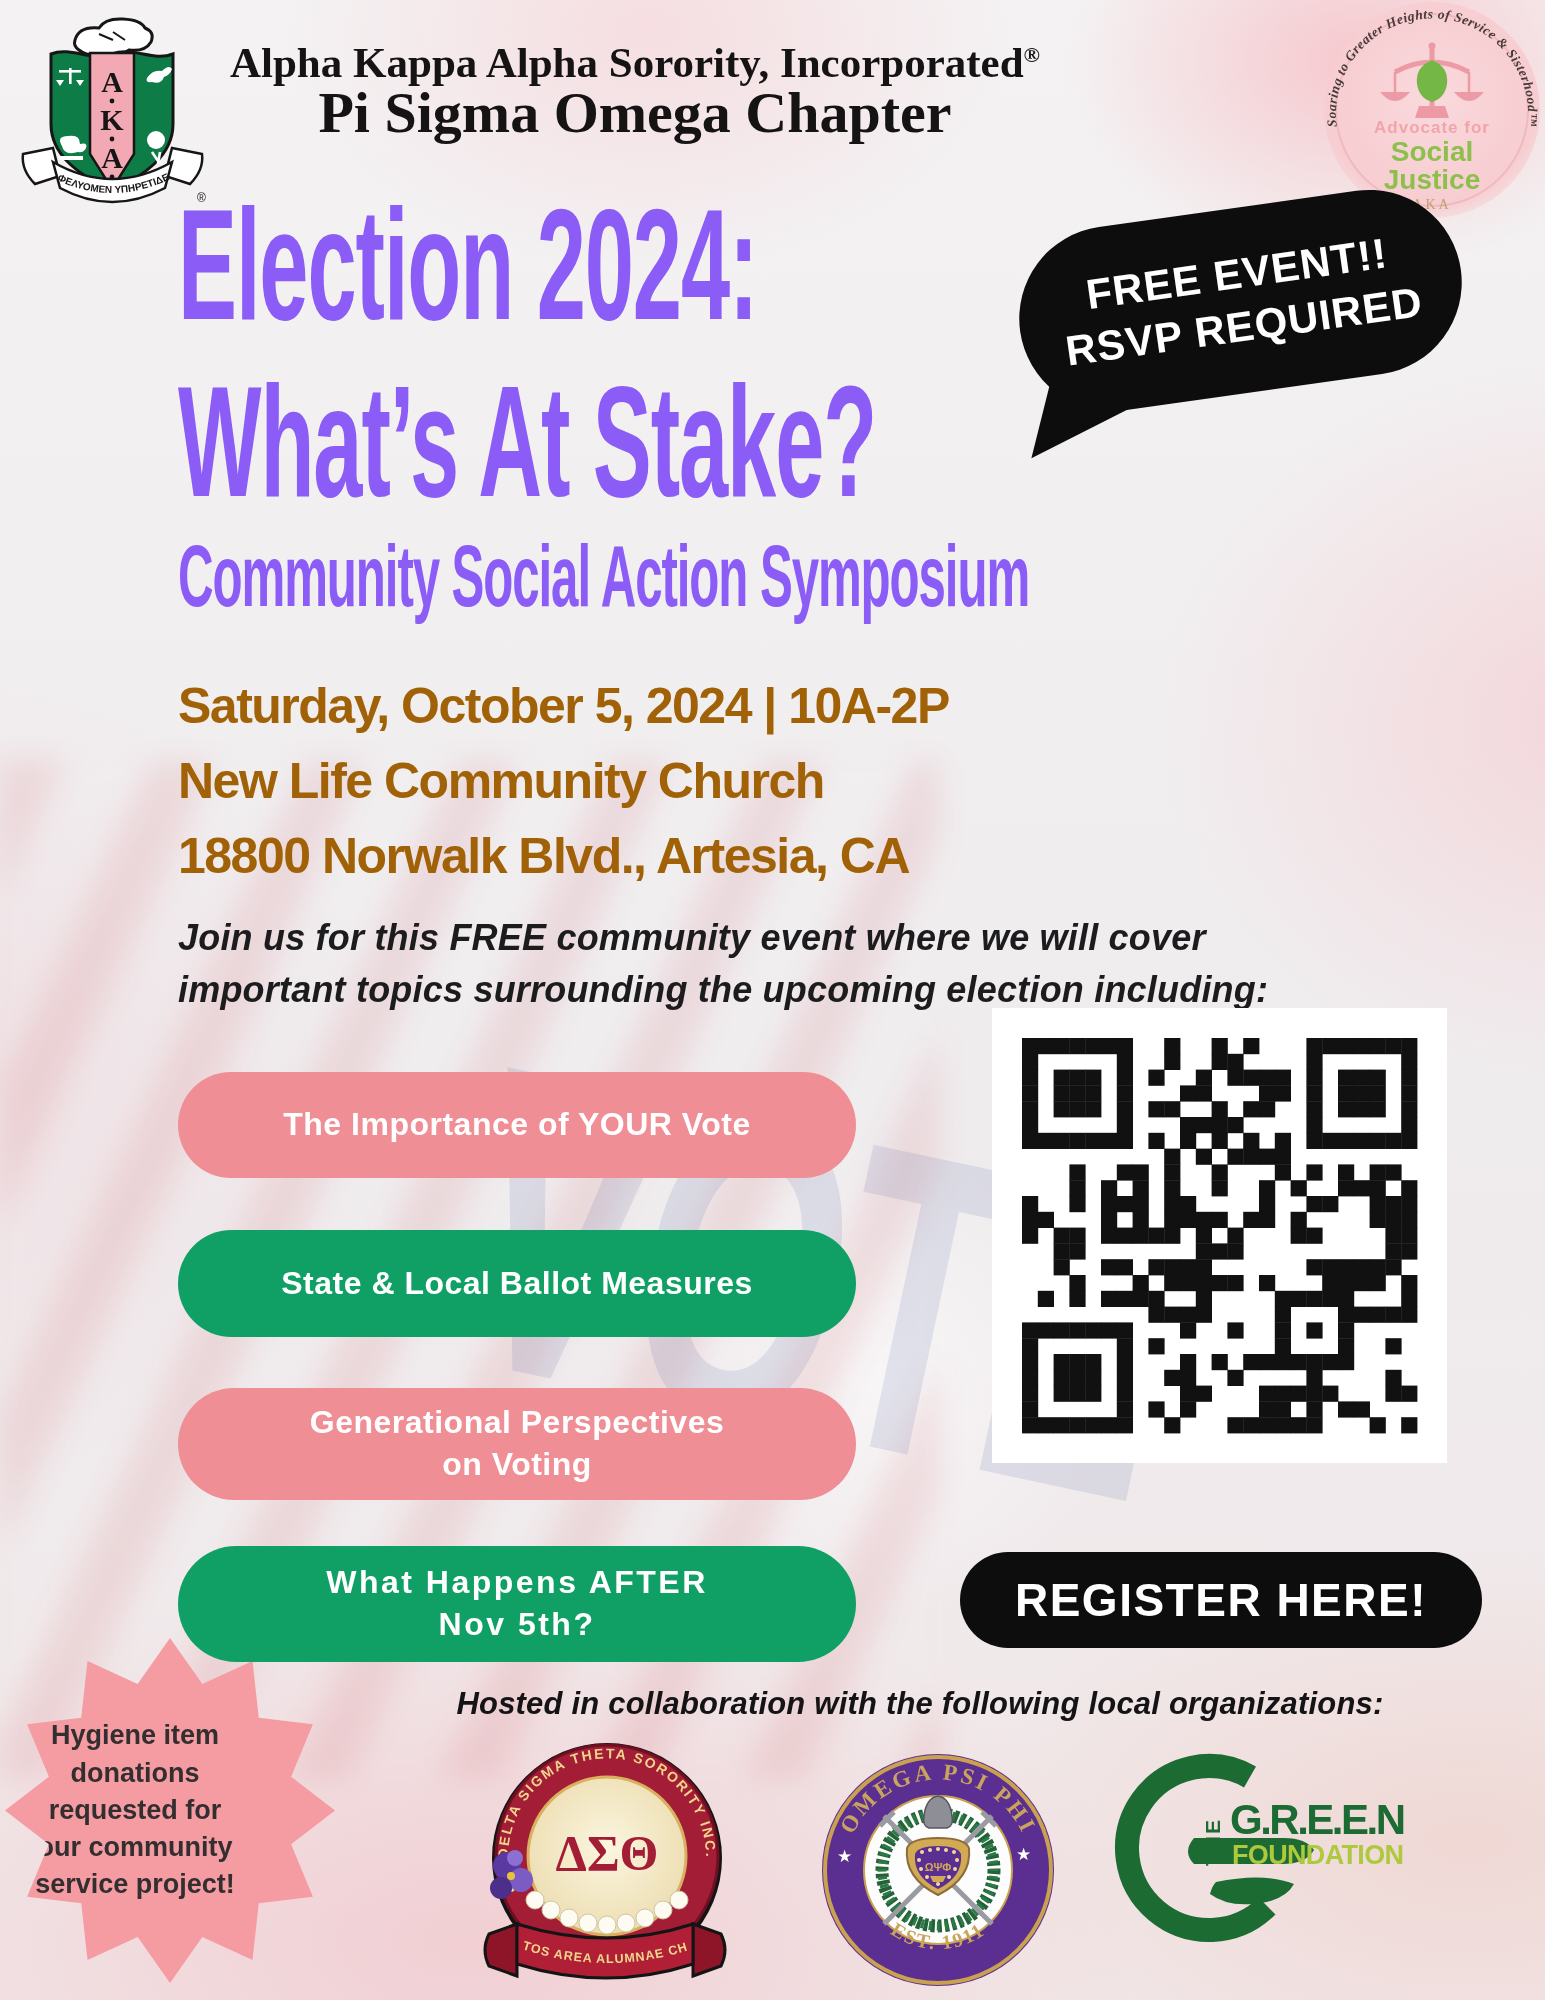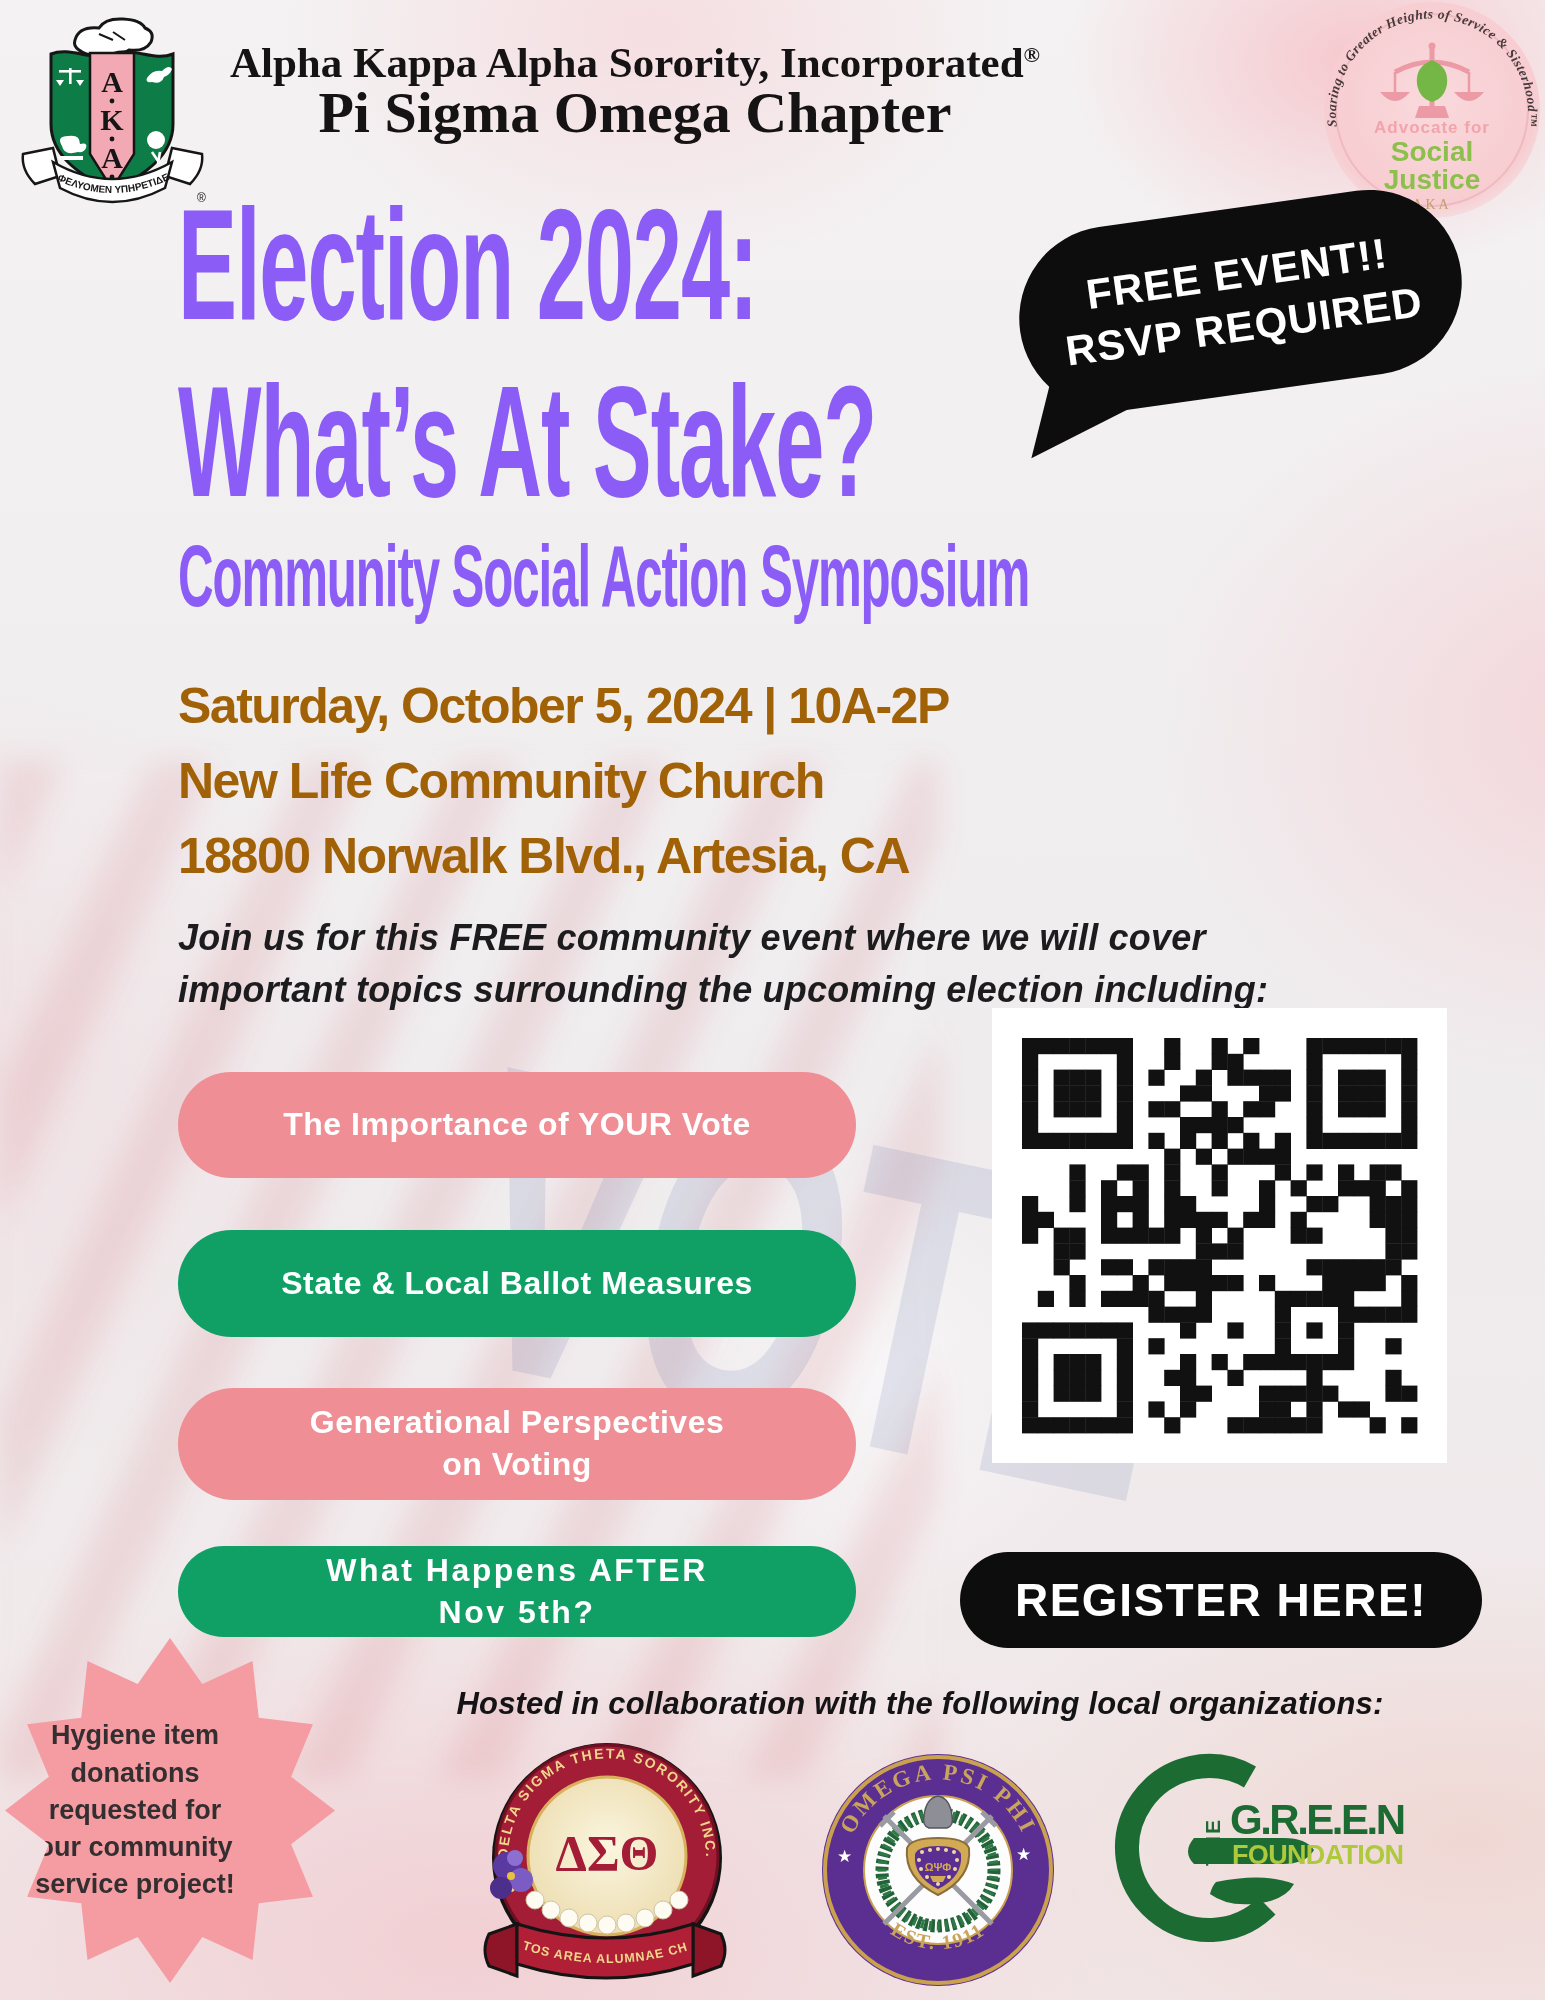--- a/index.html
+++ b/index.html
@@ -58,21 +58,21 @@
 
   
   .pill{left:178px;width:678px;border-radius:70px;z-index:3;display:flex;align-items:center;
     justify-content:center;text-align:center;color:#fff;font-weight:bold;font-size:32px;
     line-height:1.3;letter-spacing:.5px;white-space:pre-line;}
   .pill.pink{background:#EF8E94;}
   .pill.green{background:#10A066;}
   .p1{top:1072px;height:106px;}
   .p2{top:1230px;height:107px;}
   .p3{top:1388px;height:112px;}
-  .p4{top:1546px;height:91px;letter-spacing:2.5px;}
+  .p4{top:1546px;height:116px;letter-spacing:2.5px;}
 
   
   .qr{left:992px;top:1008px;width:455px;height:455px;background:#fff;z-index:3;}
 
   
   .register{left:960px;top:1532px;width:522px;height:96px;background:#0d0d0d;border-radius:48px;
     z-index:3;display:flex;align-items:center;justify-content:center;color:#fff;font-weight:bold;
     font-size:46px;letter-spacing:1.5px;cursor:pointer;margin-top:20px;}
 
   

